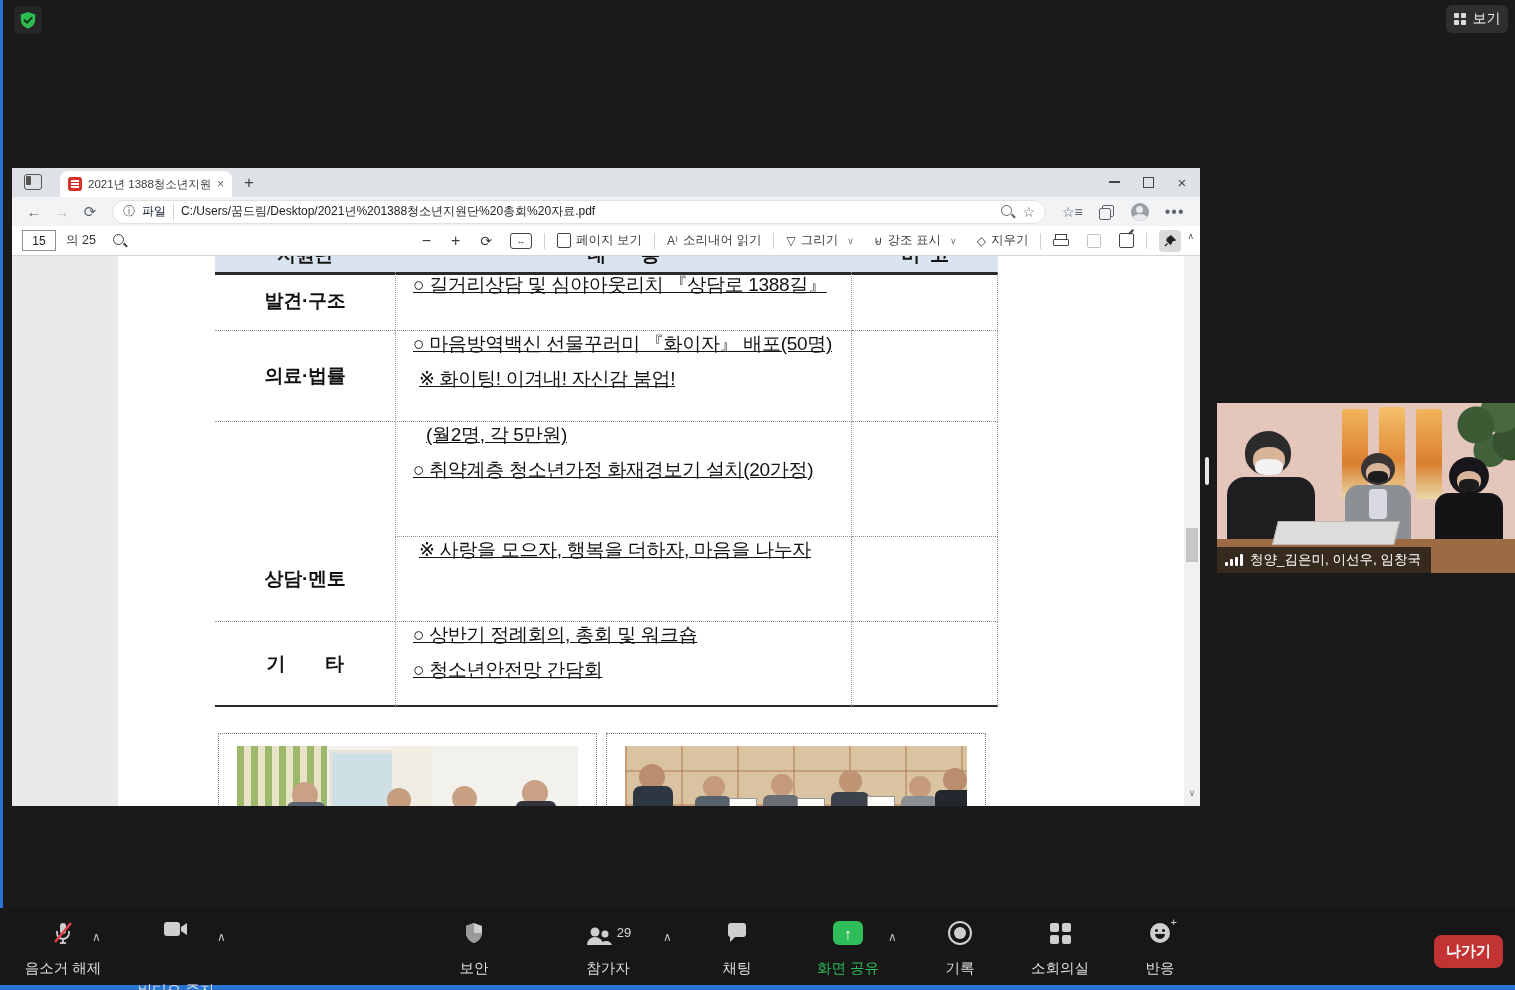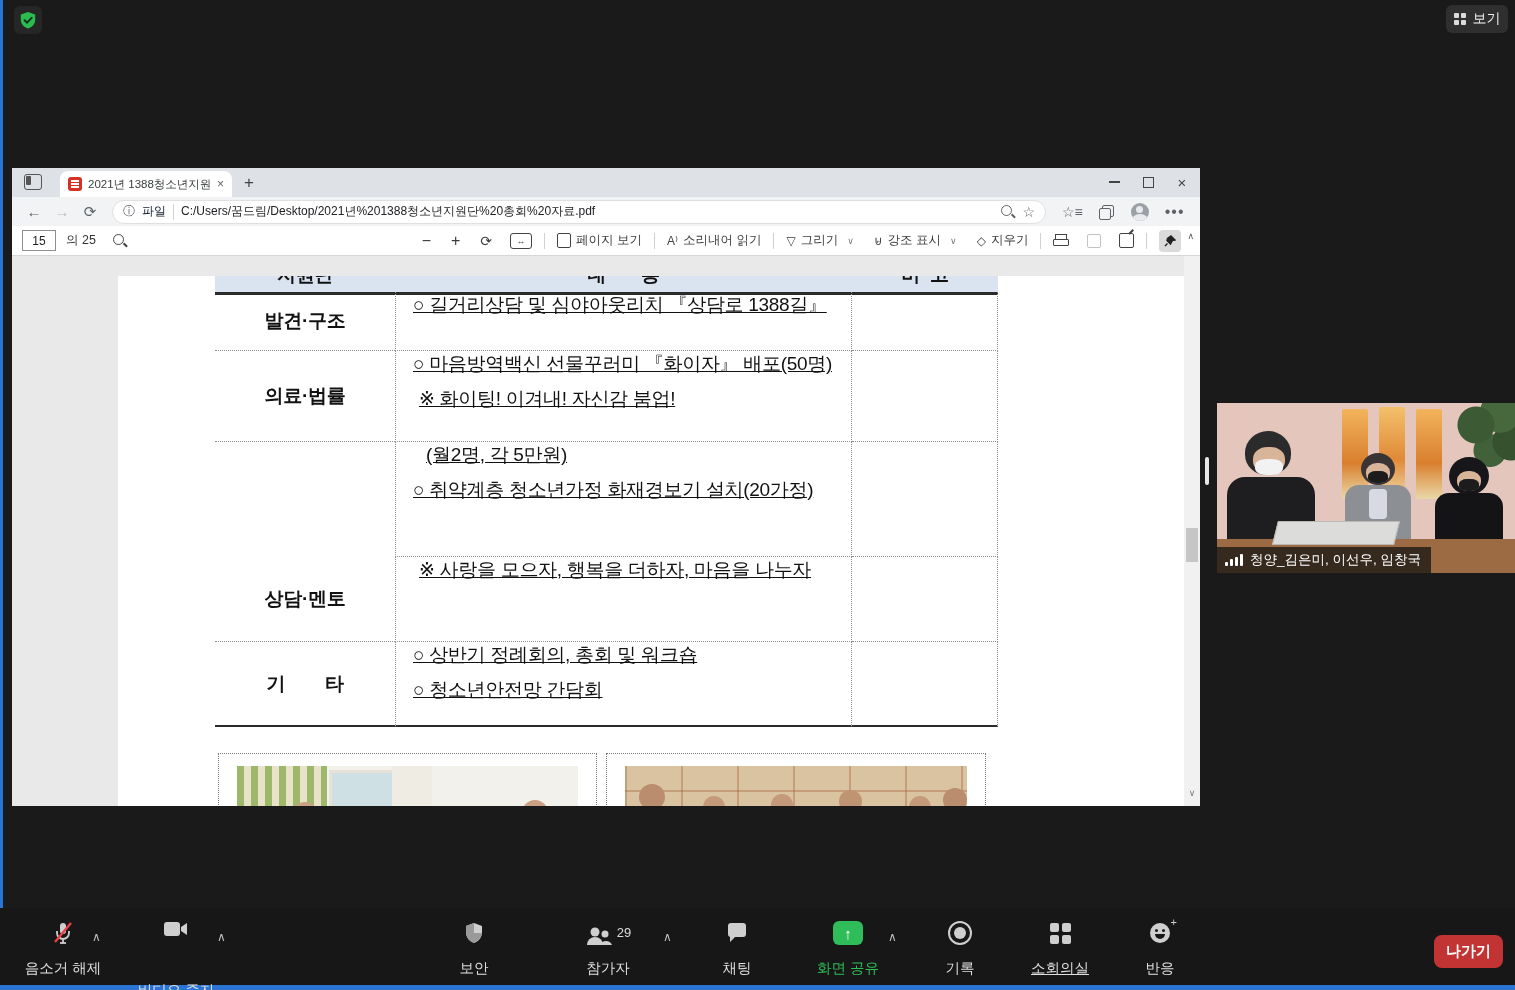--- a/index.html
+++ b/index.html
@@ -22,21 +22,21 @@
   .winctl{color:#444;font-size:13px;width:32px;height:26px;display:flex;align-items:center;justify-content:center;}
   .navbar{left:0;top:29px;width:100%;height:29px;background:#f1f3f4;border-bottom:1px solid #dadce0;display:flex;align-items:center;}
   .navico{color:#5f6368;font-size:15px;width:28px;text-align:center;}
   .pill{background:#fff;border:1px solid #e0e0e0;border-radius:13px;height:22px;display:flex;align-items:center;padding:0 10px;gap:7px;font-size:12px;color:#202124;}
   .toolbtn{display:flex;align-items:center;gap:5px;color:#3b3b3b;font-size:12.5px;white-space:nowrap;}
   .vsep{width:1px;height:16px;background:#d0d0d0;}
   .pdfbar{left:0;top:58px;width:100%;height:30px;background:#ffffff;border-bottom:1px solid #d6d6d6;display:flex;align-items:center;box-sizing:border-box;}
   .pgbox{width:32px;height:19px;border:1px solid #8f8f8f;font-size:12px;text-align:center;color:#222;background:#fff;padding:0;}
   
   .content{left:0;top:88px;width:1188px;height:550px;background:#e9e9e9;overflow:hidden;}
-  .page{left:106px;top:0;width:1066px;height:662px;background:#fff;margin-top:20px;}
+  .page{left:106px;top:0;width:1066px;height:662px;background:#fff;}
   .kdoc{font-size:19px;color:#111;letter-spacing:-0.3px;}
   .thead{background:#dae3f0;border-bottom:3px solid #2b2b2b;overflow:hidden;}
   .thead span{display:block;margin-top:-14px;font-weight:bold;}
   .cell-cat{display:flex;align-items:center;justify-content:center;font-weight:600;border-bottom:1px dotted #8f8f8f;box-sizing:border-box;}
   .cell-body{border-bottom:1px dotted #8f8f8f;border-left:1px dotted #8f8f8f;border-right:1px dotted #8f8f8f;box-sizing:border-box;
     display:flex;flex-direction:column;padding-left:17px;gap:9px;text-decoration:underline;}
   .cell-note{border-bottom:1px dotted #8f8f8f;border-right:1px dotted #8f8f8f;box-sizing:border-box;}
   .lastrow{border-bottom:2px solid #2b2b2b !important;}
   .photobox{border:1px dotted #777;box-sizing:border-box;background:#fff;overflow:hidden;}
   
@@ -384,21 +384,21 @@
 
   <div class="zitem" style="left:920px;width:80px;">
     <span class="icn">
       <span style="width:20px;height:20px;border:2px solid #cfcfcf;border-radius:50%;display:flex;align-items:center;justify-content:center;">
         <i style="width:12px;height:12px;border-radius:50%;background:#cfcfcf;display:block;"></i>
       </span>
     </span>
     <span class="zlabel">기록</span>
   </div>
 
-  <div class="zitem" style="left:1015px;width:90px;text-decoration:underline;">
+  <div class="zitem" style="left:1015px;width:90px;">
     <span class="icn">
       <span style="display:grid;grid-template-columns:9px 9px;grid-template-rows:9px 9px;gap:3px;">
         <i style="background:#cfcfcf;border-radius:2px;"></i>
           <i style="background:#cfcfcf;border-radius:2px;"></i>
         <i style="background:#cfcfcf;border-radius:2px;"></i>
           <i style="background:#cfcfcf;border-radius:2px;"></i>
       </span>
     </span>
     <span class="zlabel">소회의실</span>
   </div>

